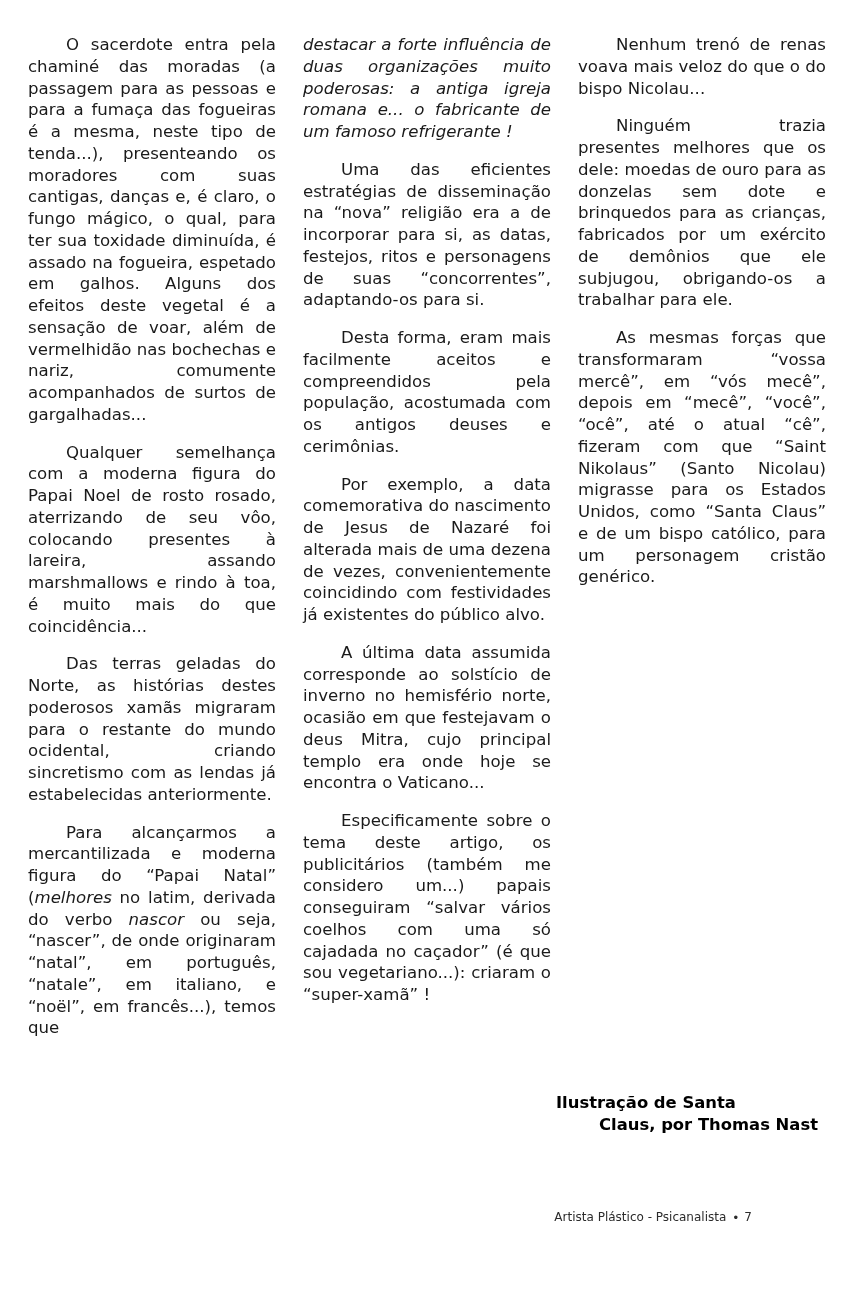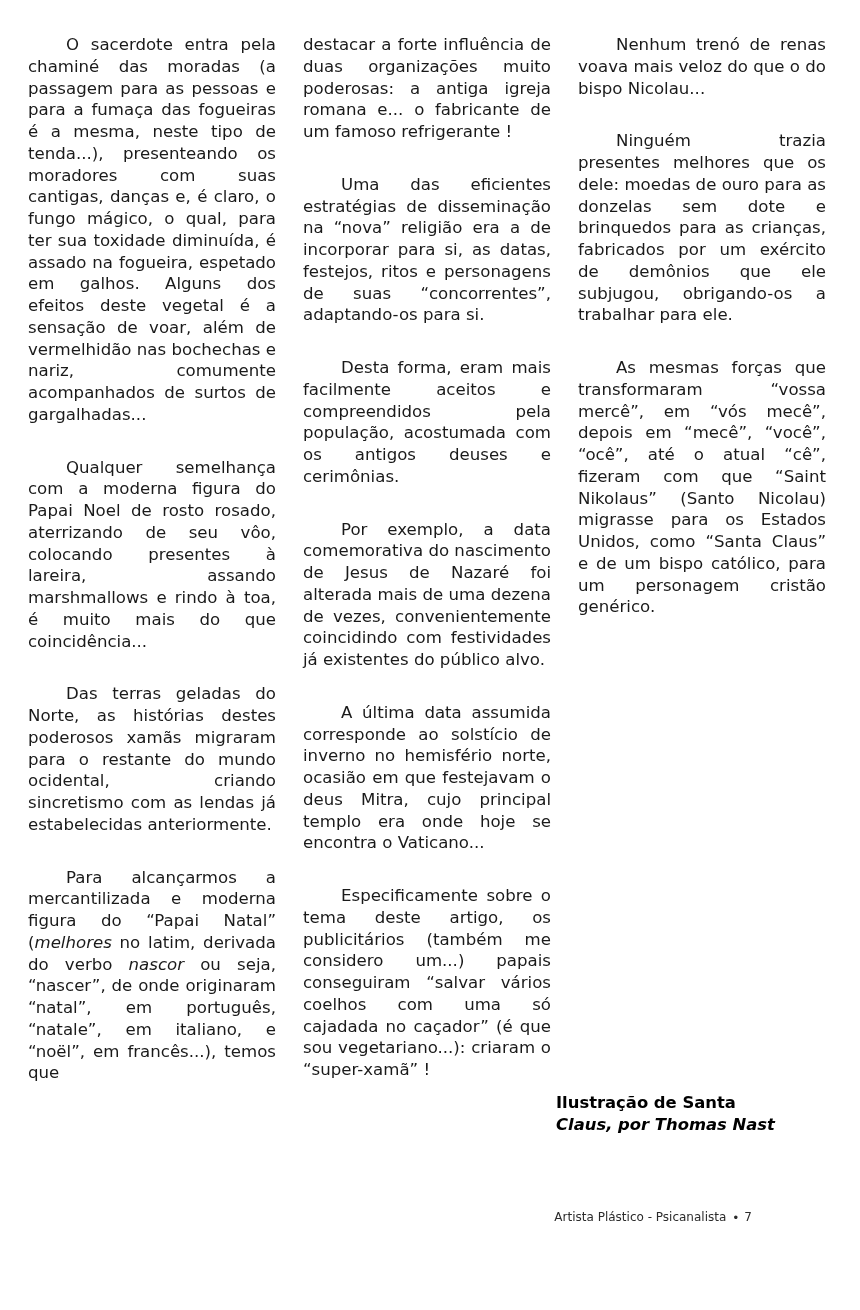--- a/index.html
+++ b/index.html
@@ -46,39 +46,39 @@
     text-align: justify;
     text-justify: inter-word;
     font-size: 16.6px;
     line-height: 21.75px;
     letter-spacing: 0px;
     word-spacing: 0px;
     text-indent: 38px;
     hyphens: none;
   }
   p.para + p.para {
-    margin-top: 31px;
+    margin-top: 16px;
   }
-  p.noindent { text-indent: 0; }
+  p.noindent { text-indent: 0; font-style: italic; }
 
   b.bold { font-weight: normal; }
   i.ital { font-style: italic; }
 
   .caption {
     position: absolute;
     left: 556px;
     top: 1092px;
     width: 262px;
     font-size: 16.4px;
     line-height: 22px;
     font-weight: bold;
     text-align: justify;
     color: #000000;
   }
-  .caption .last { display: block; text-align: left; font-style: italic; }
+  .caption .last { display: block; text-align: right; }
 
   .footer {
     position: absolute;
     right: 36px;
     top: 1210px;
     font-size: 12px;
     line-height: 14px;
     color: #2b2b2b;
     text-align: right;
     white-space: nowrap;

